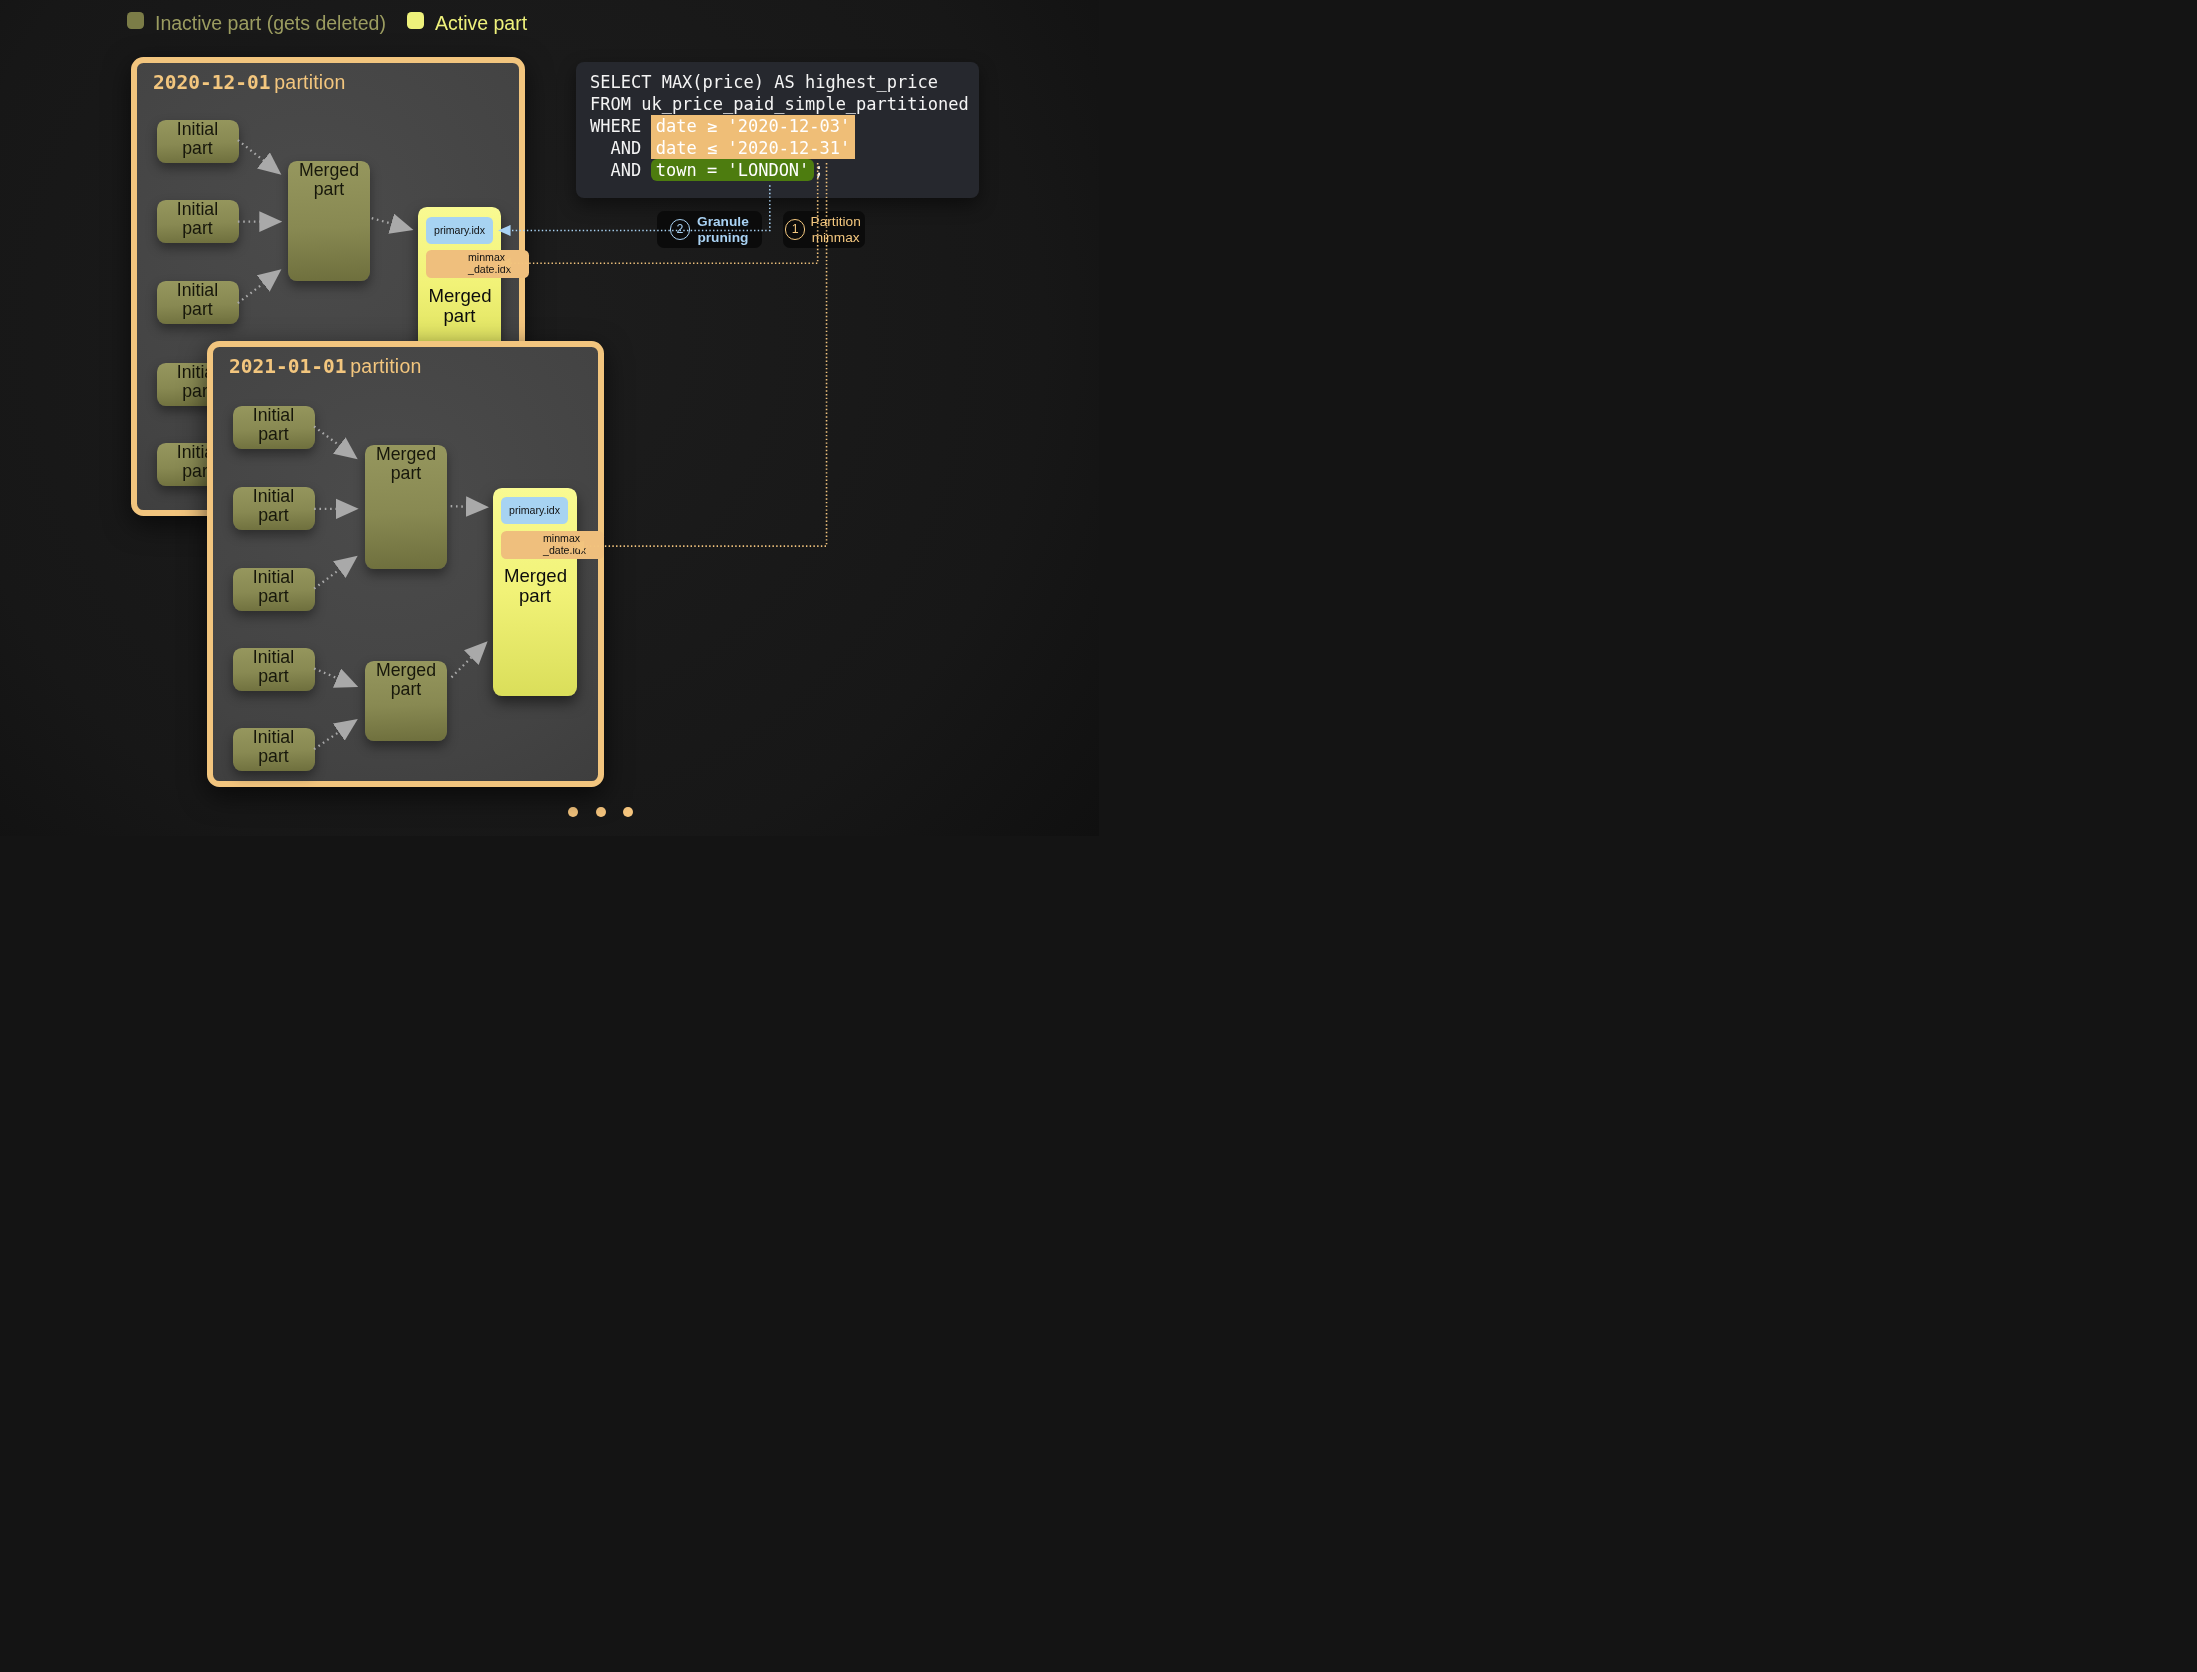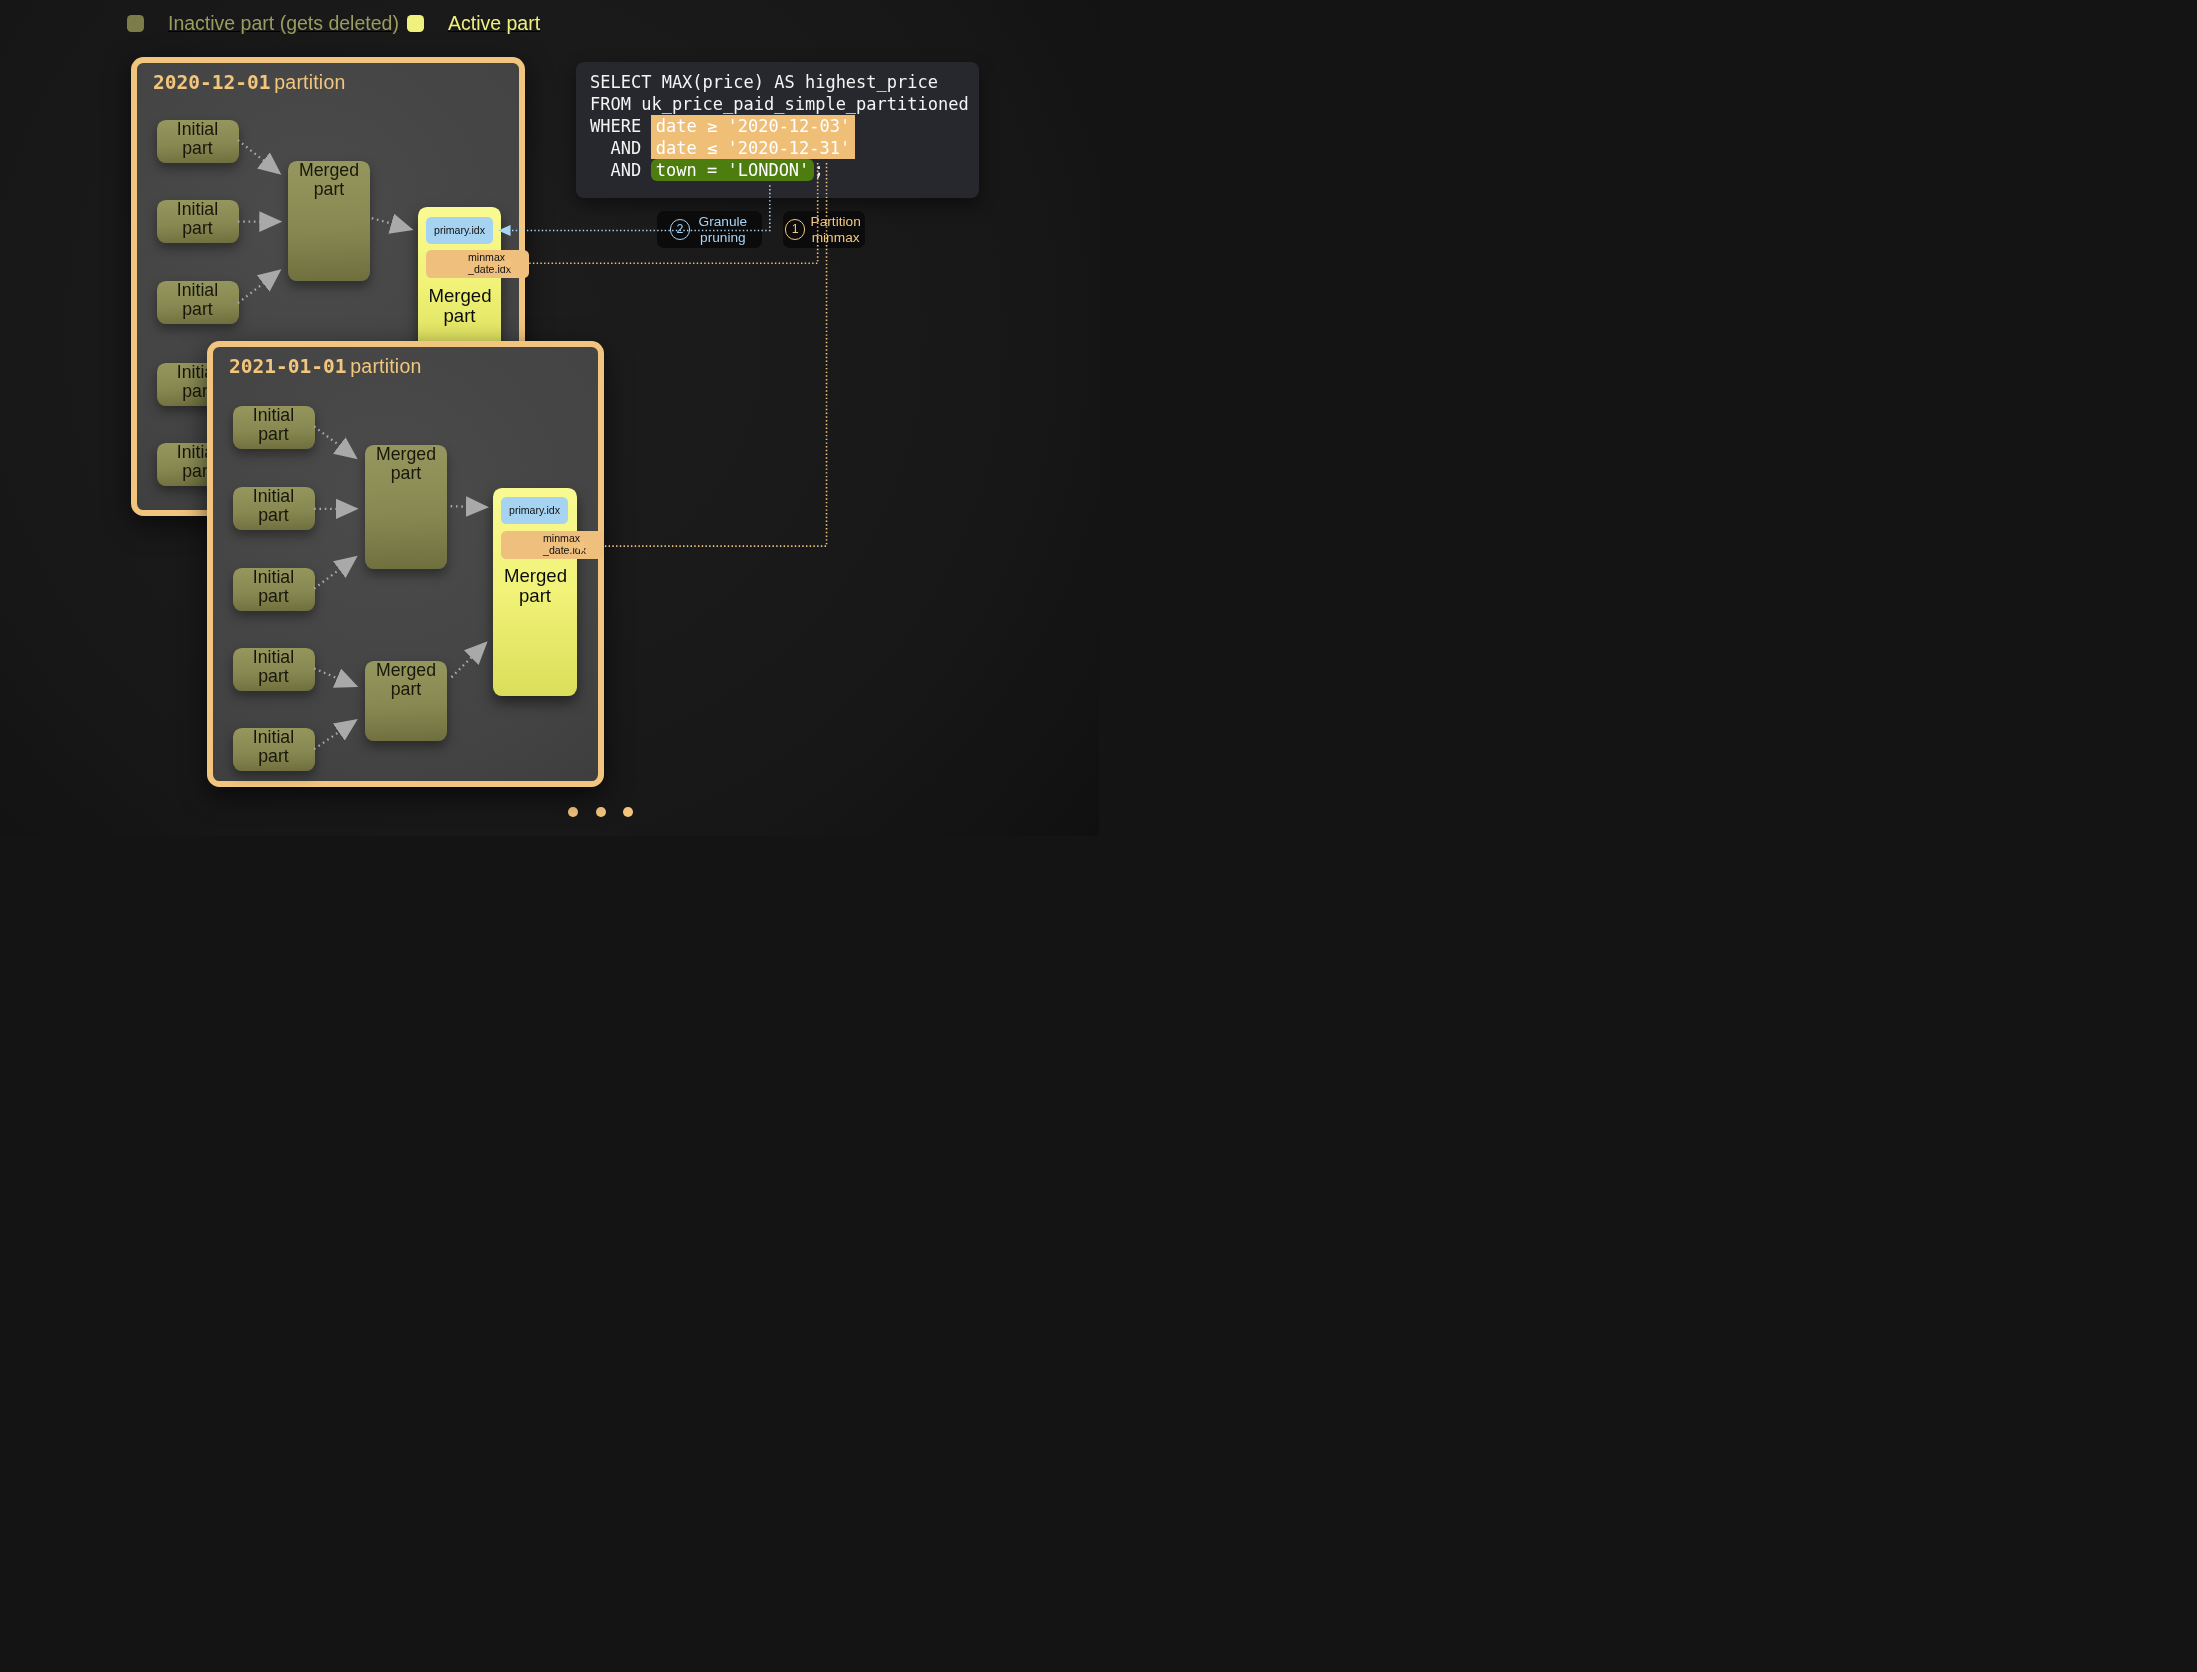--- a/index.html
+++ b/index.html
@@ -1,20 +1,20 @@
 <!DOCTYPE html>
 <html style="font-size:14px"><head>
 <meta charset="utf-8">
 <style>
   html,body{margin:0;padding:0;background:#141414;}
   .page{position:relative;width:1099px;height:836px;overflow:hidden;
         background:radial-gradient(circle at 45% 40%, #1d1d1d 0%, #171717 70%, #101010 100%);
         font-family:"Liberation Sans", sans-serif;}
   
-  .legend-item{position:absolute;display:flex;align-items:center;gap:24px;text-decoration:underline;}
+  .legend-item{position:absolute;display:flex;gap:11px;}
   .swatch{width:17px;height:17px;border-radius:4.4px;}
   .legend-text{font-size:19.5px;font-weight:500;}
   
   .partition{position:absolute;box-sizing:border-box;border:6.2px solid #f2c57e;border-radius:12.4px;
              background:radial-gradient(circle at 45% 35%, #4b4b4b 0%, #434343 75%, #3e3e3e 100%);
              box-shadow:0 8.9px 26.6px rgba(0,0,0,.6);}
   .partition-title{position:absolute;left:16px;top:8px;white-space:nowrap;color:#f3c67e;}
   .partition-title .date{font-family:"DejaVu Sans Mono", monospace;font-weight:bold;font-size:19.5px;}
   .partition-title .suffix{font-size:19.5px;font-weight:400;letter-spacing:0.2px;}
   
@@ -148,21 +148,21 @@
   <div class="sql-card z30">
     <div class="sql-line"><span>SELECT MAX(price) AS highest_price</span></div>
     <div class="sql-line"><span>FROM uk_price_paid_simple_partitioned</span></div>
     <div class="sql-line"><span>WHERE </span><span class="hl hl-orange">date ≥ '2020-12-03'</span></div>
     <div class="sql-line"><span>  AND </span><span class="hl hl-orange">date ≤ '2020-12-31'</span></div>
     <div class="sql-line"><span>  AND </span><span class="hl hl-blue">town = 'LONDON'</span><span>;</span></div>
   </div>
 
   <div class="badge granule z40">
     <span class="num">2</span>
-    <span class="lbl" style="width:53px;">Granule pruning</span>
+    <span class="lbl" style="width:53px;font-weight:bold;">Granule pruning</span>
   </div>
   <div class="badge partition-b z40">
     <span class="num">1</span>
     <span class="lbl" style="width:55px;">Partition minmax</span>
   </div>
 
   <div class="dot" style="left:568px;"></div>
   <div class="dot" style="left:596px;"></div>
   <div class="dot" style="left:623px;"></div>
 

